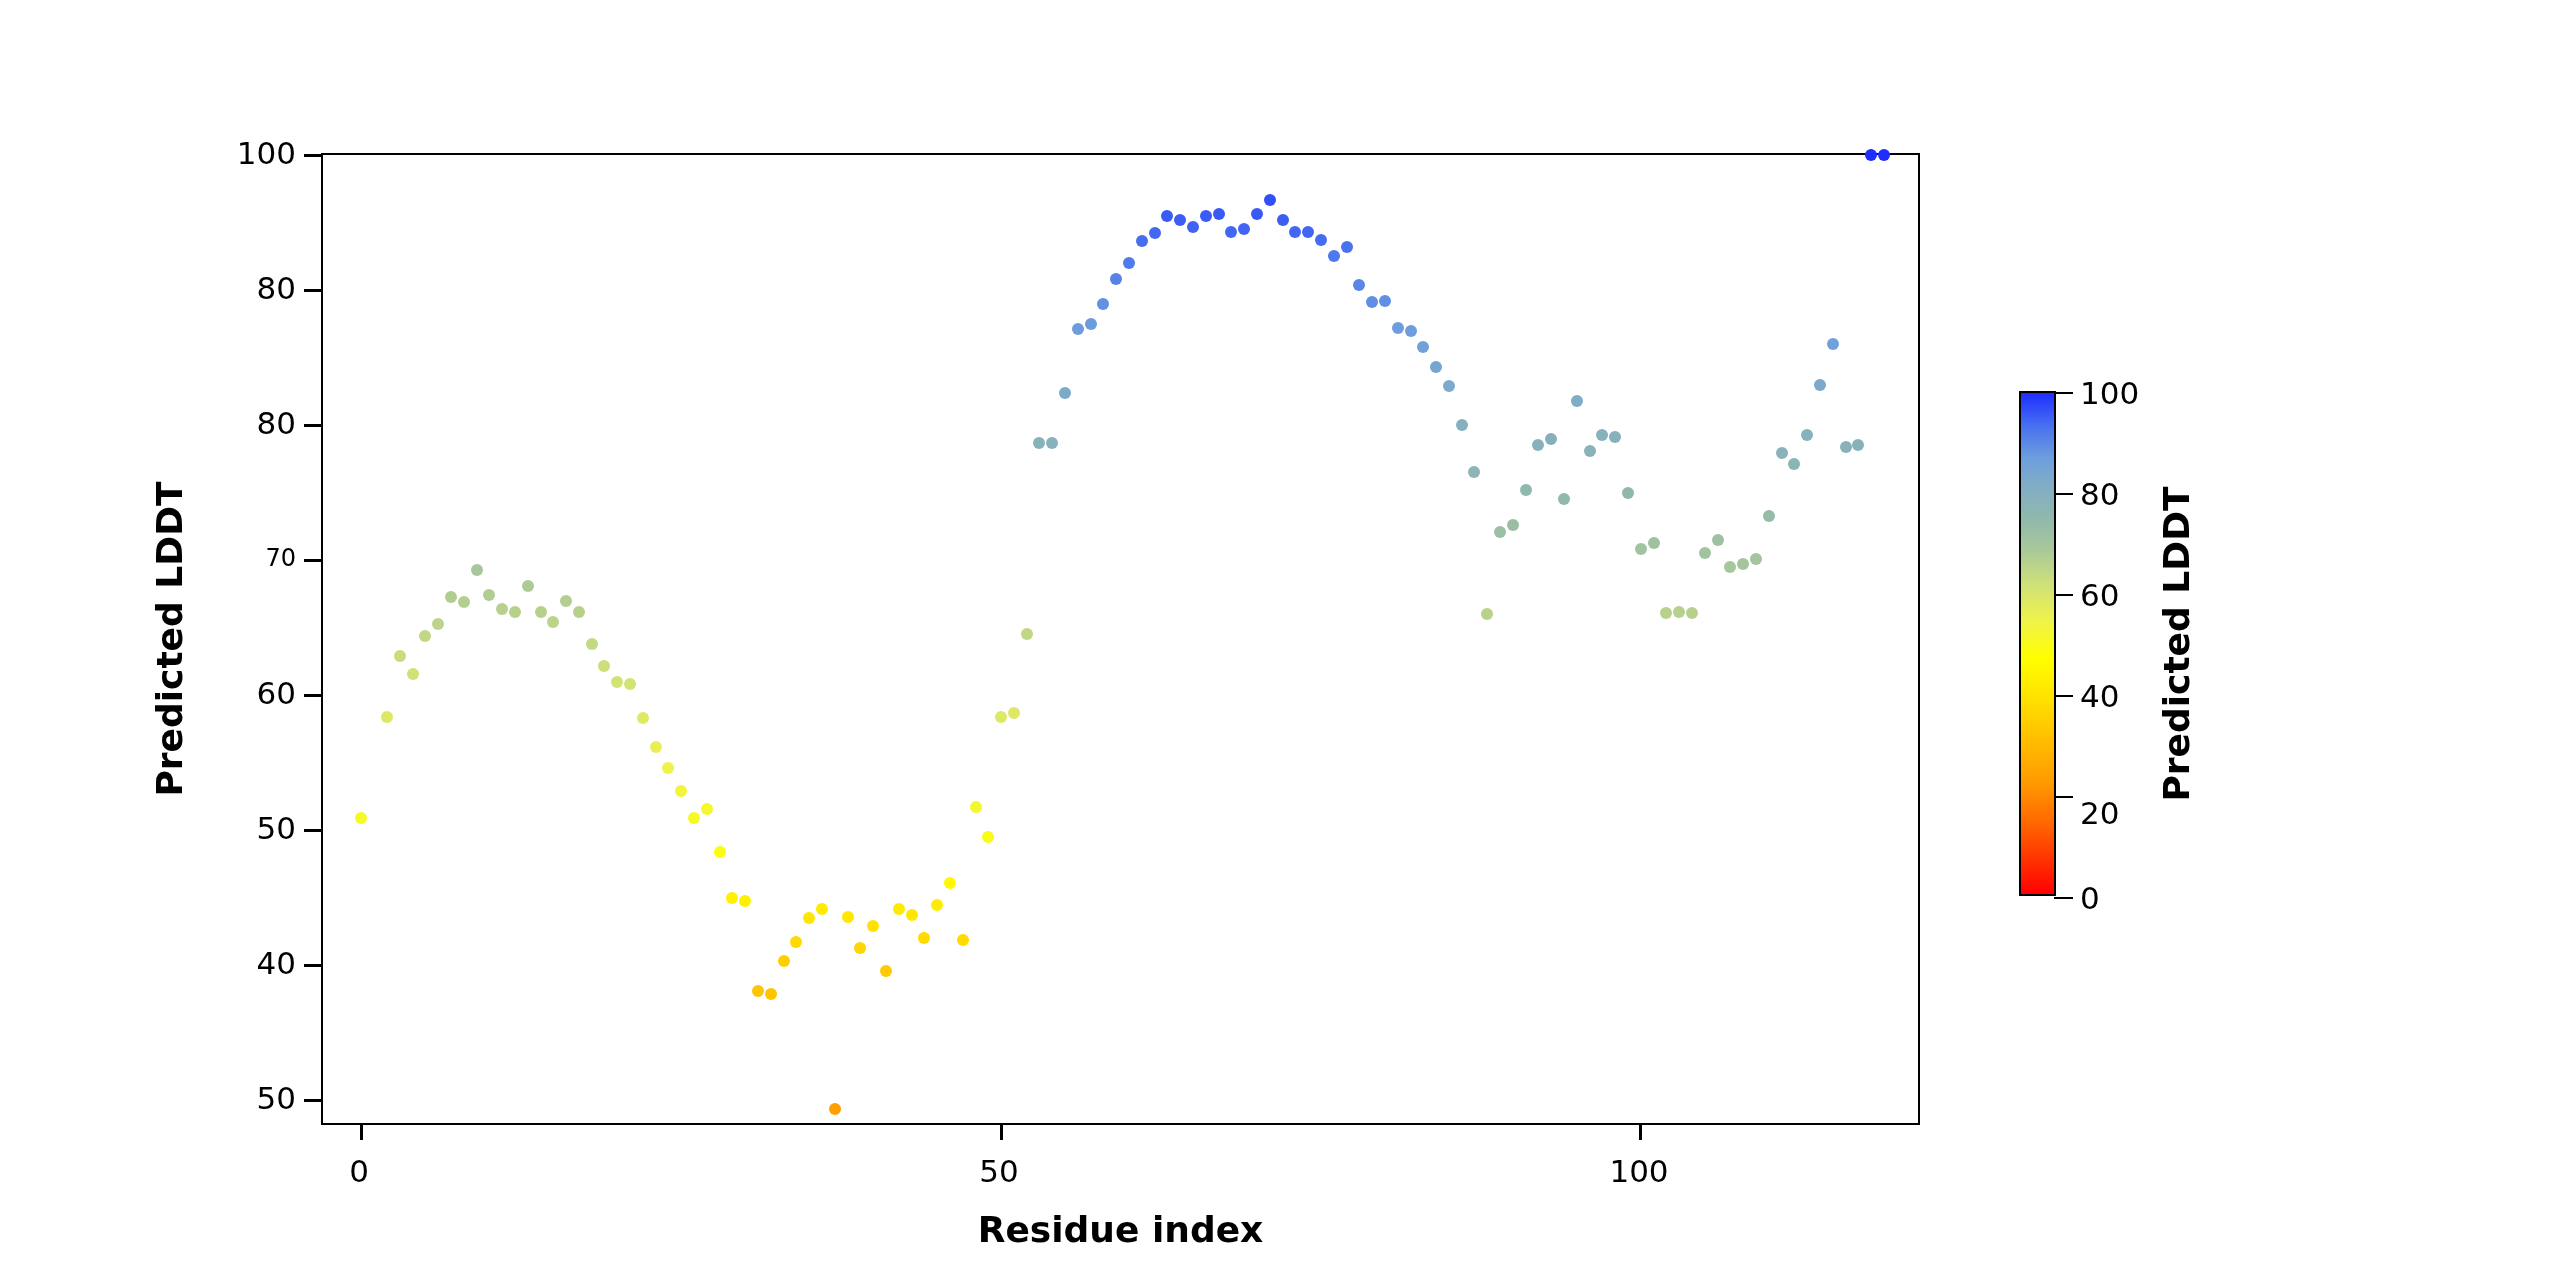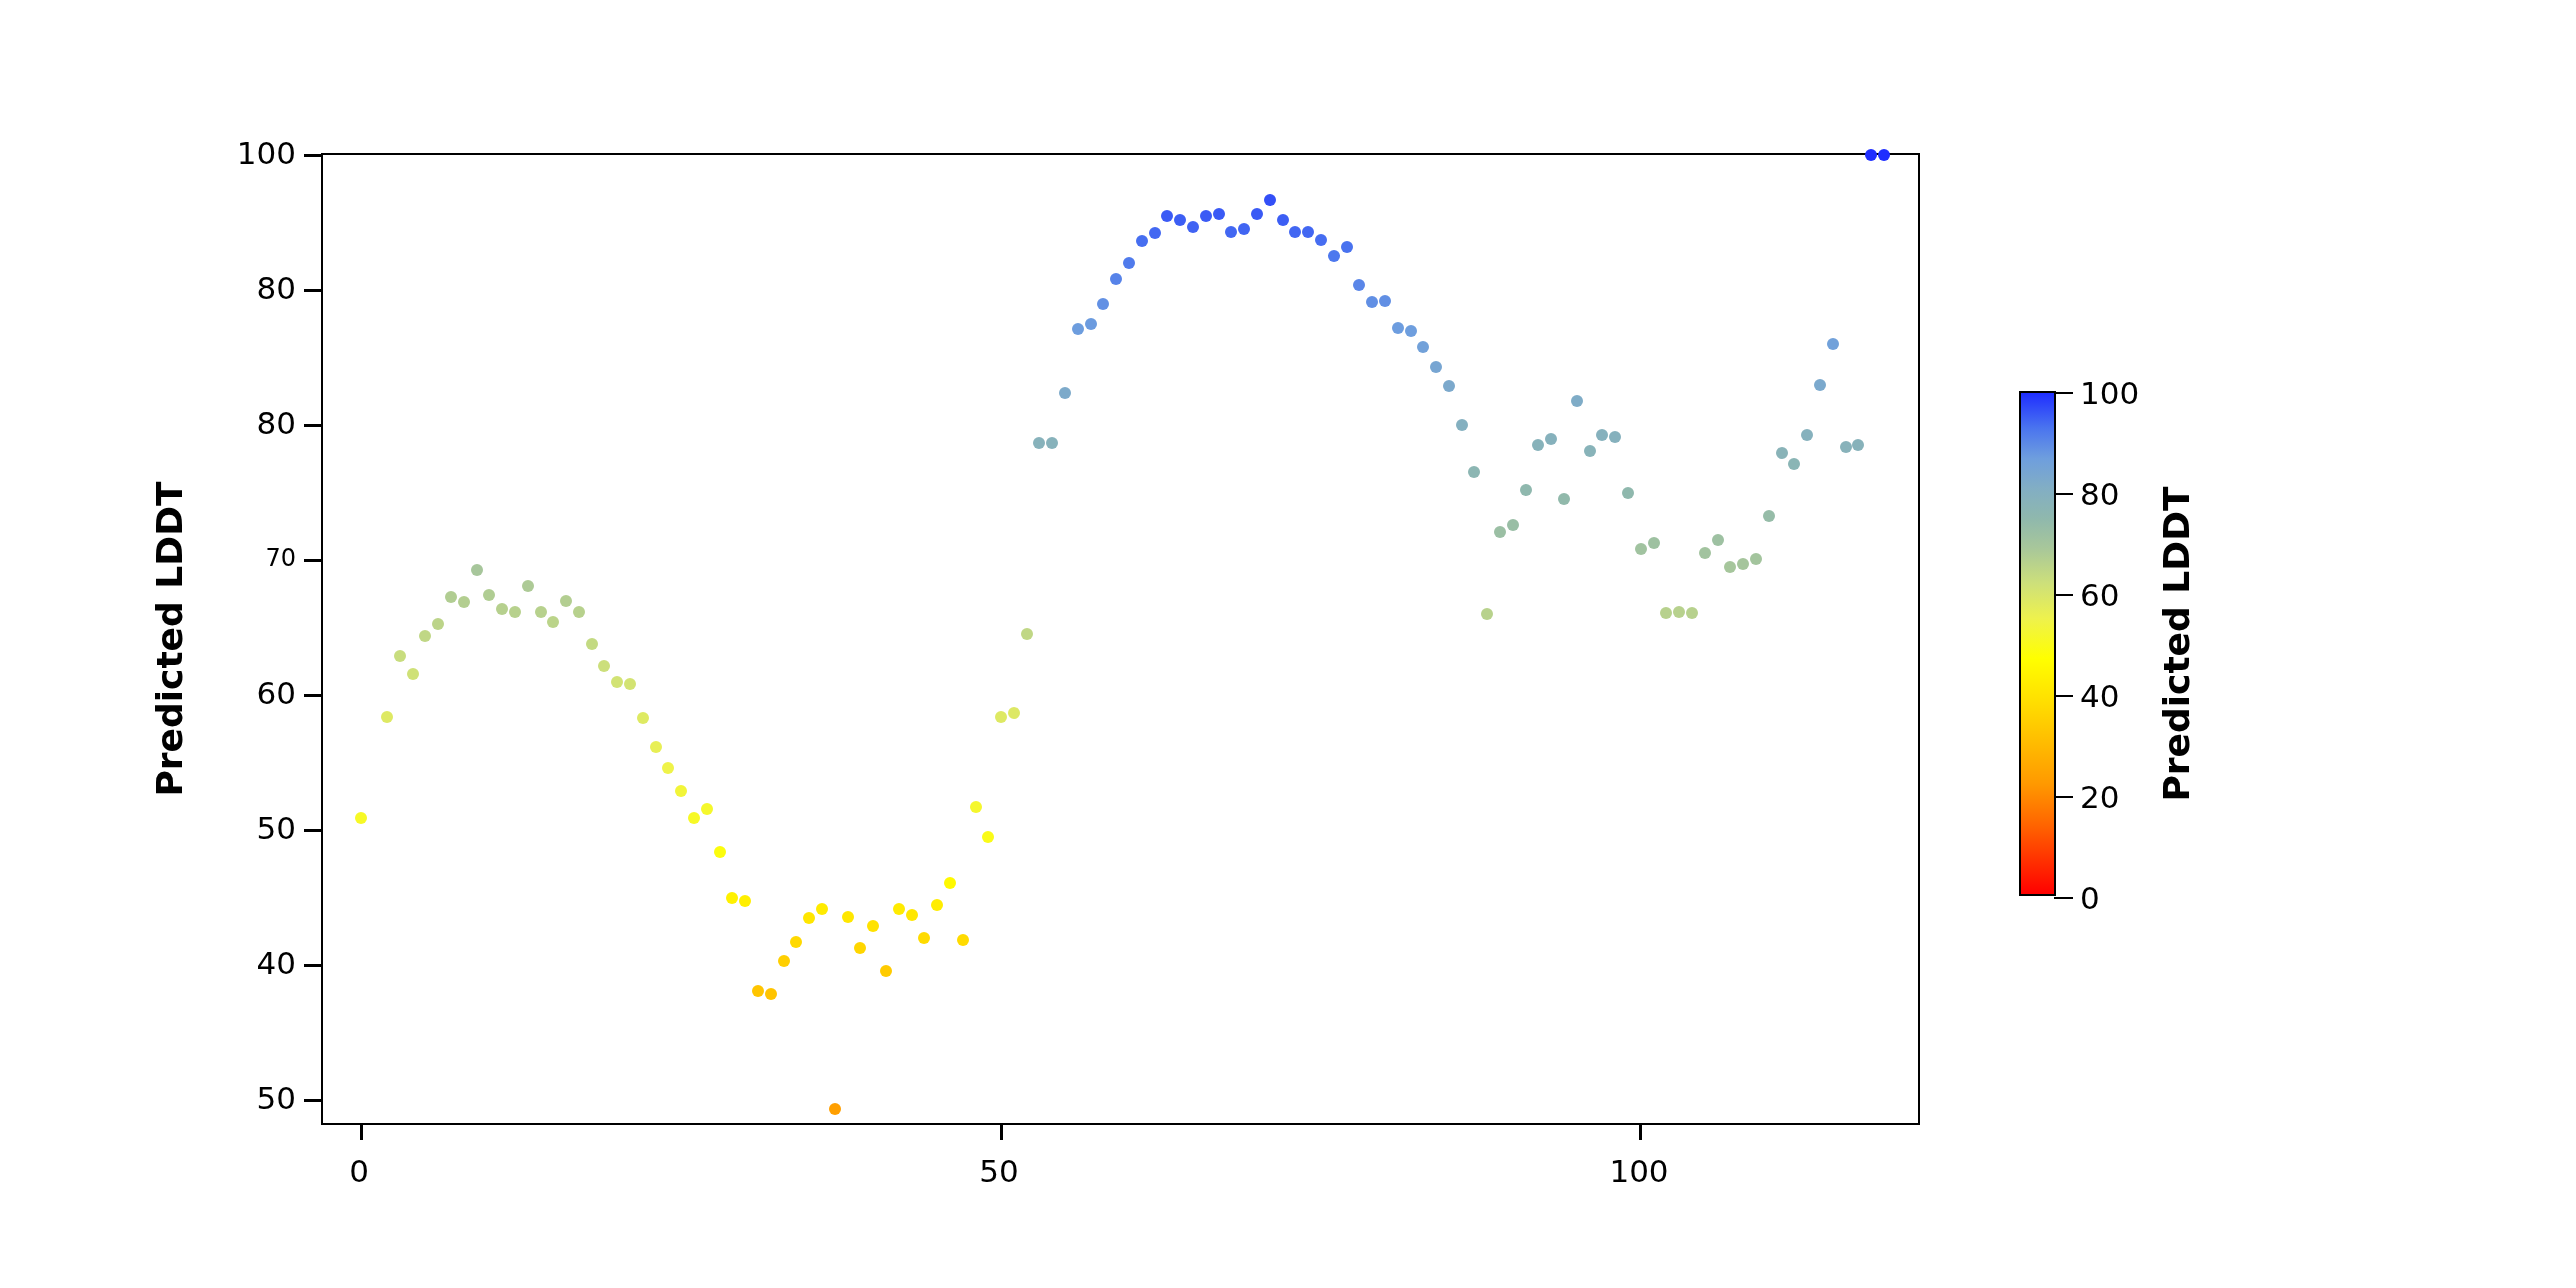--- a/index.html
+++ b/index.html
@@ -200,31 +200,32 @@
       <div style="position: absolute; right: 25px; white-space: nowrap; font-size: 31px; color: rgb(0, 0, 0); transform: translateY(-50%); top: 270px;">80</div>
       <div style="position: absolute; right: 25px; white-space: nowrap; font-size: 31px; color: rgb(0, 0, 0); transform: translateY(-50%); top: 135px;">80</div>
       <div style="position: absolute; right: 25px; white-space: nowrap; font-size: 31px; color: rgb(0, 0, 0); transform: translateY(-50%); top: 0px;">100</div>
     </div>
   <div id="xlabel-layer" style="position:absolute;left:321px;top:1126px;width:1599px;height:86px;">
       <div style="position: absolute; top: 27px; white-space: nowrap; font-size: 31px; color: rgb(0, 0, 0); transform: translateX(-50%); left: 38px;">0</div>
       <div style="position: absolute; top: 27px; white-space: nowrap; font-size: 31px; color: rgb(0, 0, 0); transform: translateX(-50%); left: 678px;">50</div>
       <div style="position: absolute; top: 27px; white-space: nowrap; font-size: 31px; color: rgb(0, 0, 0); transform: translateX(-50%); left: 1318px;">100</div>
     </div>
 
+  <div id="xaxis-title">Residue index</div>
 
   <div id="yaxis-title-wrap">
     <div id="yaxis-title-inner">Predicted LDDT</div>
   </div>
 
   <div id="cbar-axes">
     <div id="cbtick-layer">
         <div class="cbtick" style="top: 504px;"></div>
         <div class="cblab" style="top: 505px;">0</div>
         <div class="cbtick" style="top: 403px;"></div>
-        <div class="cblab" style="top: 404px;">20</div>
+        <div class="cblab" style="top: 420px;">20</div>
         <div class="cbtick" style="top: 302px;"></div>
         <div class="cblab" style="top: 303px;">40</div>
         <div class="cbtick" style="top: 201px;"></div>
         <div class="cblab" style="top: 202px;">60</div>
         <div class="cbtick" style="top: 100px;"></div>
         <div class="cblab" style="top: 101px;">80</div>
         <div class="cbtick" style="top: -1.1px;"></div>
         <div class="cblab" style="top: 0px;">100</div>
       </div>
   </div>

